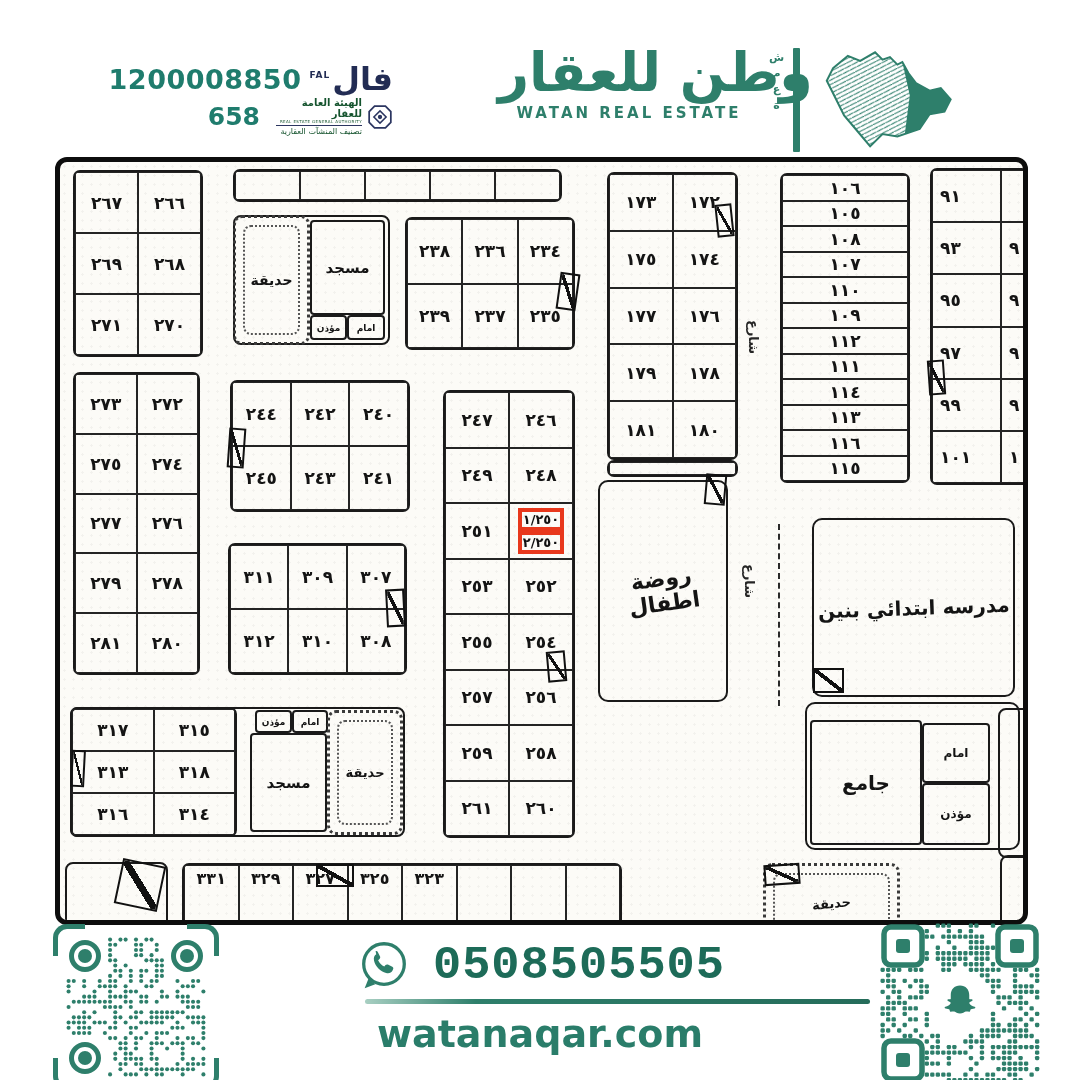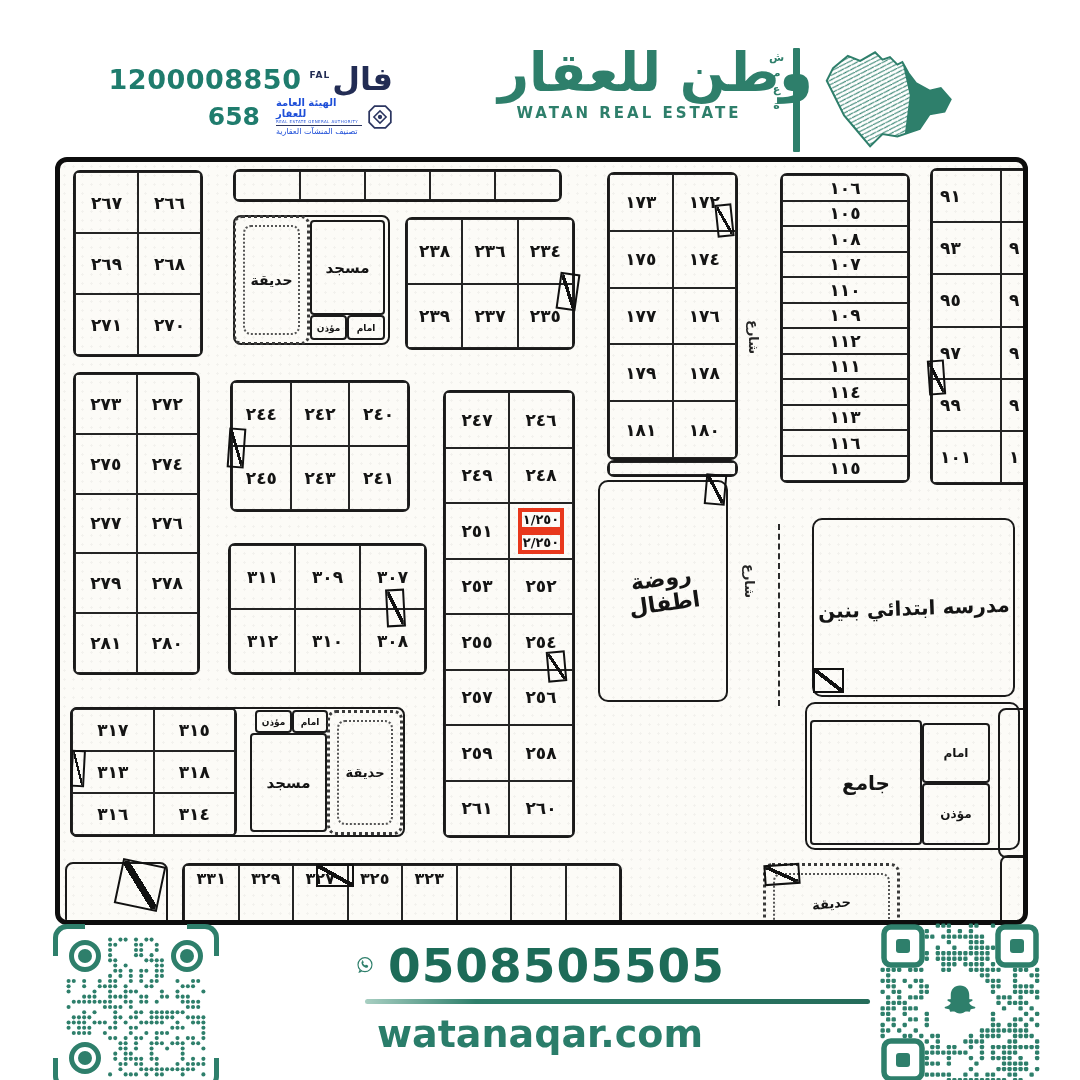--- a/index.html
+++ b/index.html
@@ -9,21 +9,21 @@
 
   
   #hdr-left{position:absolute;left:168px;top:64px;width:225px;}
   .hdr-row{display:flex;justify-content:flex-end;align-items:center;gap:8px;}
   .fal-number{color:#1f7c6d;font-size:27px;font-weight:600;letter-spacing:.5px;}
   .fal-logo{display:flex;align-items:flex-end;gap:2px;color:#222c54;}
   .fal-en{font-size:9px;font-weight:700;letter-spacing:1px;margin-bottom:14px;}
   .fal-ar{font-size:32px;font-weight:800;line-height:.9;}
   .rega-number{color:#1f7c6d;font-size:25px;font-weight:600;margin-right:8px;}
   .rega-block{display:flex;align-items:center;gap:5px;}
-  .rega-texts{width:86px;text-align:left;color:#1d4ed8;}
+  .rega-texts{width:86px;text-align:right;color:#14532d;}
   .rega-l1{font-size:10px;font-weight:700;line-height:1.1;}
   .rega-l2{font-size:4px;letter-spacing:.4px;border-bottom:1px solid #2b3560;padding-bottom:1px;}
   .rega-l3{font-size:8px;margin-top:1px;}
 
   #brand{position:absolute;left:498px;top:38px;display:flex;align-items:flex-start;gap:9px;}
   .brand-text{width:262px;text-align:center;color:#2e7f6b;}
   .brand-ar{font-size:54px;font-weight:800;line-height:1.3;white-space:nowrap;}
   .brand-en{font-size:15px;font-weight:600;letter-spacing:3px;margin-top:-4px;white-space:nowrap;}
   .brand-vert{display:flex;flex-direction:column;align-items:center;color:#2e7f6b;
               font-size:11px;font-weight:700;line-height:1.45;margin-top:12px;}
@@ -51,21 +51,21 @@
   .box.dotted::before{content:"";position:absolute;inset:7px;border:2px dotted #555;border-radius:8px;}
   .box .lbl{position:relative;z-index:2;}
   .flag{position:absolute;border:2px solid #111;z-index:5;
         background:linear-gradient(to top right,transparent 44%,#111 44%,#111 56%,transparent 56%);}
   .vlabel{position:absolute;writing-mode:vertical-rl;font-size:13px;color:#252525;font-weight:600;
           letter-spacing:3px;z-index:4;}
   .dash{position:absolute;border-left:2.5px dashed #2a2a2a;z-index:3;}
 
   
   #footer-center{position:absolute;left:355px;top:936px;width:370px;text-align:center;}
-  .phone-row{display:flex;align-items:center;justify-content:space-between;gap:13px;}
+  .phone-row{display:flex;align-items:center;justify-content:space-between;gap:13px;font-family:Liberation Mono, monospace;}
   .phone-number{color:#1d6b58;font-size:47px;font-weight:700;letter-spacing:1px;}
   #divider{position:absolute;left:365px;top:999px;width:505px;height:4.5px;border-radius:3px;
            background:linear-gradient(90deg,#a8cfc2,#2e7f6b 22%,#256c5a);}
   #website{position:absolute;left:355px;top:1012px;width:370px;text-align:center;
            color:#2a7d6a;font-size:38px;font-weight:600;}
 
   .qr-wrap{position:absolute;}
   .corner{position:absolute;width:32px;height:32px;border:5px solid #2e7f6b;}
   .corner.tl{left:-4px;top:-4px;border-right:none;border-bottom:none;border-radius:14px 0 0 0;}
   .corner.tr{right:-4px;top:-4px;border-left:none;border-bottom:none;border-radius:0 14px 0 0;}
@@ -208,21 +208,21 @@
         <div class="cell">٢٦٠</div>
       </div>
       <div class="blk" style="left: 170px; top: 218px; width: 180px; height: 132px; grid-template-columns: repeat(3, 1fr); grid-auto-rows: 1fr;">
         <div class="cell">٢٤٤</div>
         <div class="cell">٢٤٢</div>
         <div class="cell">٢٤٠</div>
         <div class="cell">٢٤٥</div>
         <div class="cell">٢٤٣</div>
         <div class="cell">٢٤١</div>
       </div>
-      <div class="blk" style="left: 168px; top: 381px; width: 199px; height: 132px; grid-template-columns: repeat(3, 1fr); grid-auto-rows: 1fr;">
+      <div class="blk" style="left: 168px; top: 381px; width: 179px; height: 132px; grid-template-columns: repeat(3, 1fr); grid-auto-rows: 1fr;">
         <div class="cell">٣١١</div>
         <div class="cell">٣٠٩</div>
         <div class="cell">٣٠٧</div>
         <div class="cell">٣١٢</div>
         <div class="cell">٣١٠</div>
         <div class="cell">٣٠٨</div>
       </div>
       <div class="blk" style="left: 13px; top: 210px; width: 127px; height: 303px; grid-template-columns: repeat(2, 1fr); grid-auto-rows: 1fr;">
         <div class="cell">٢٧٣</div>
         <div class="cell">٢٧٢</div>

